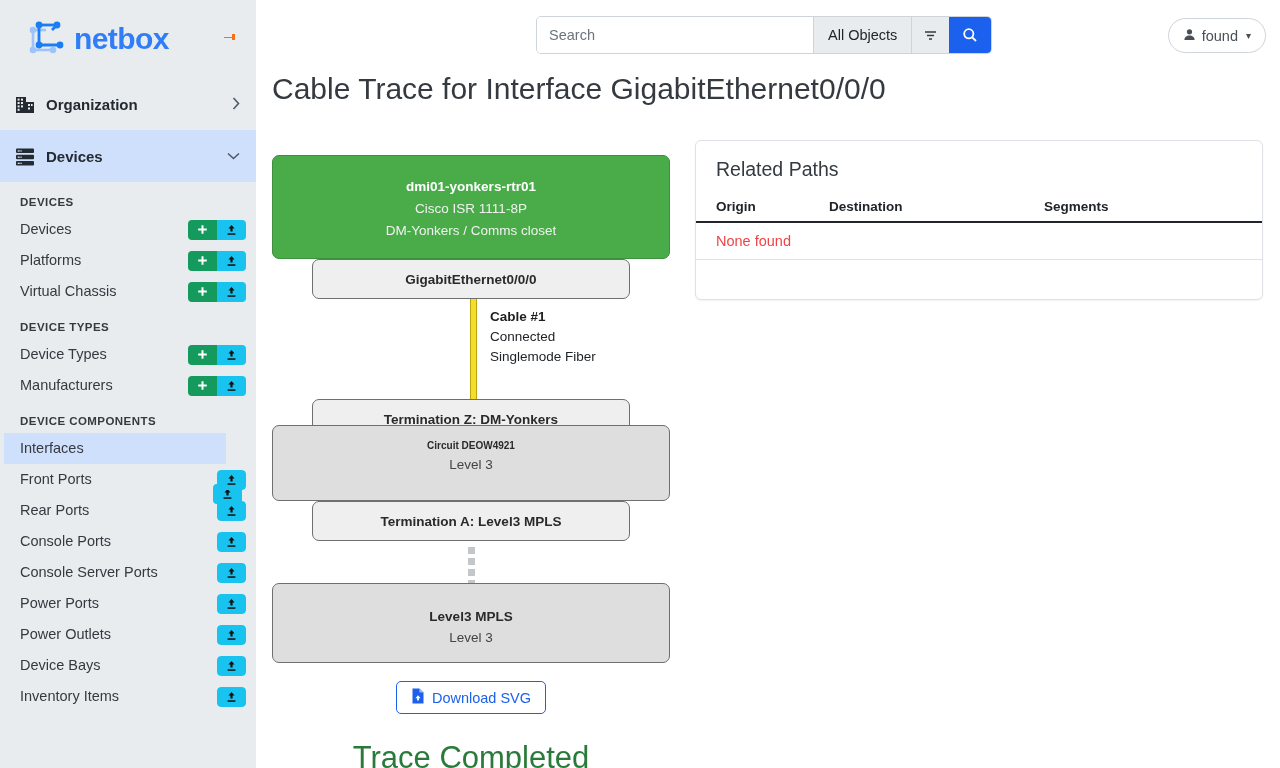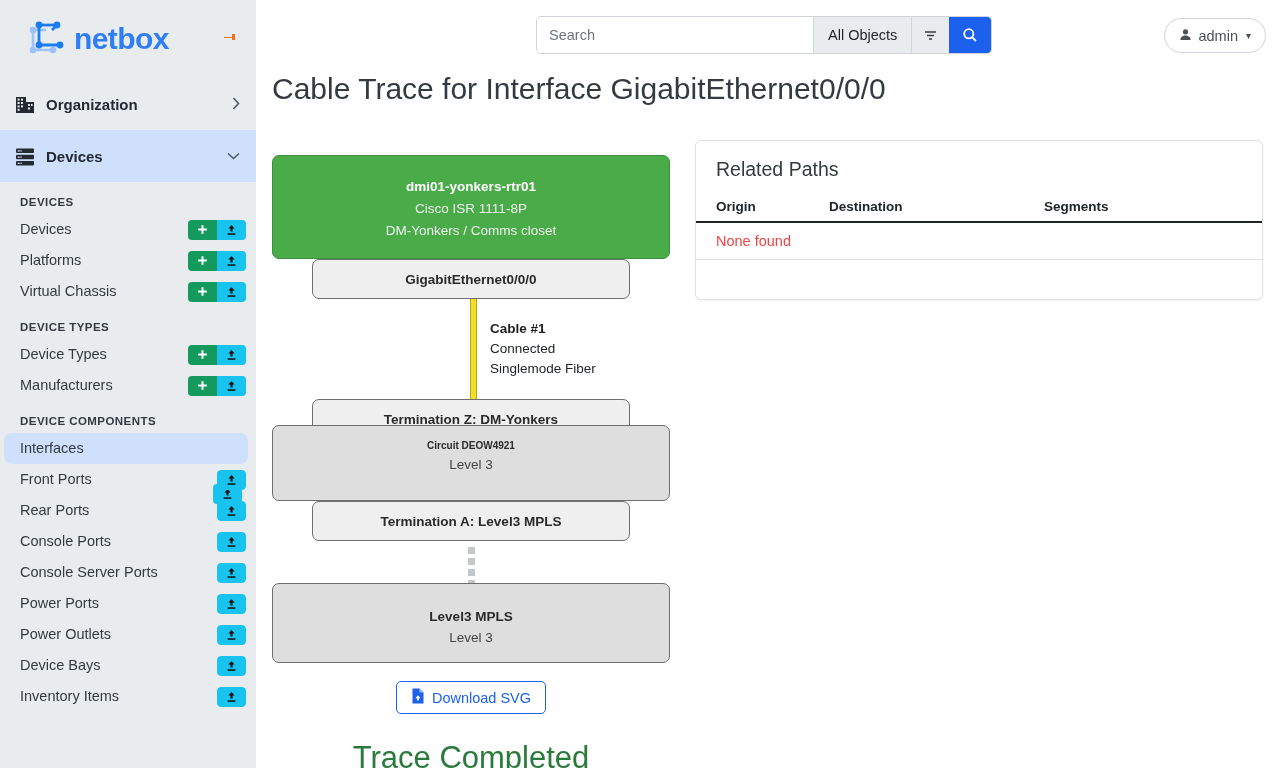--- a/index.html
+++ b/index.html
@@ -52,23 +52,23 @@
     position: relative;
     display: flex; align-items: center;
     height: 31px; margin: 0 0 0 0; padding-left: 20px;
     font-size: 14.5px; color: #343a40; cursor: pointer;
   }
   .nav-item .ni-label {
     display: block; line-height: 31px;
   }
   .nav-item.sel {
     background: #cfe0fd;
-    border-radius: 8px;
+    border-radius: 0;
     margin-left: 4px; margin-right: 50px; padding-left: 16px;
-    width: 244px;
+    width: 222px;
   }
   .btn-pair {
     position: absolute; right: 10px; top: 50%; transform: translateY(-50%);
     display: flex; border-radius: 4px; overflow: hidden;
   }
   .mini-btn {
     width: 29px; height: 20px;
     display: flex; align-items: center; justify-content: center;
     cursor: pointer;
   }
@@ -175,21 +175,21 @@
   .cable-seg {
     position: relative;
     height: 100px;
   }
   .cable-line {
     position: absolute; left: 198px; top: 0;
     width: 7px; height: 100px; background: #f5dd2b;
     border-left: 1px solid #b9a60f; border-right: 1px solid #b9a60f;
   }
   .cable-info {
-    position: absolute; left: 218px; top: 20px;
+    position: absolute; left: 218px; top: 8px;
     text-align: left; line-height: 20px;
   }
   .cable-info .c-title { font-weight: 700; font-size: 13.5px; color: #1f1f1f; }
   .cable-info .c-line { font-weight: 400; font-size: 13.5px; color: #212529; }
 
   
   .dot-seg { position: relative; height: 42px; }
   .dot-seg .dot {
     position: absolute; left: 196px;
     width: 7px; height: 7px; background: #c4c7ca;
@@ -516,21 +516,21 @@
       </svg>
     </div>
   </div>
   <div class="user-btn">
     <span>
       <svg width="13" height="13" viewBox="0 0 13 13" fill="#495057">
         <circle cx="6.5" cy="3.8" r="2.6"></circle>
           <path d="M1.4 12 c0-3 2.3-4.6 5.1-4.6 s5.1 1.6 5.1 4.6z"></path>
       </svg>
     </span>
-    <span>admin</span>
+    <span>found</span>
     <span class="caret">▾</span>
   </div>
 </div>
 
 <div id="main">
 
   <div id="page-title">Cable Trace for Interface GigabitEthernet0/0/0</div>
 
   <div id="trace-col">
 

